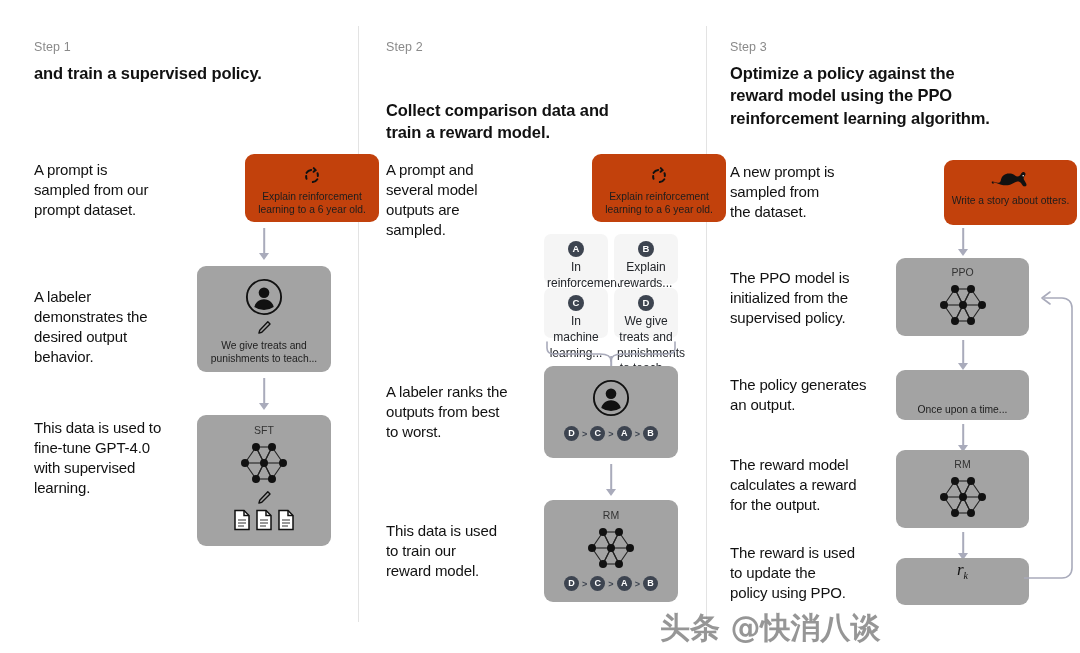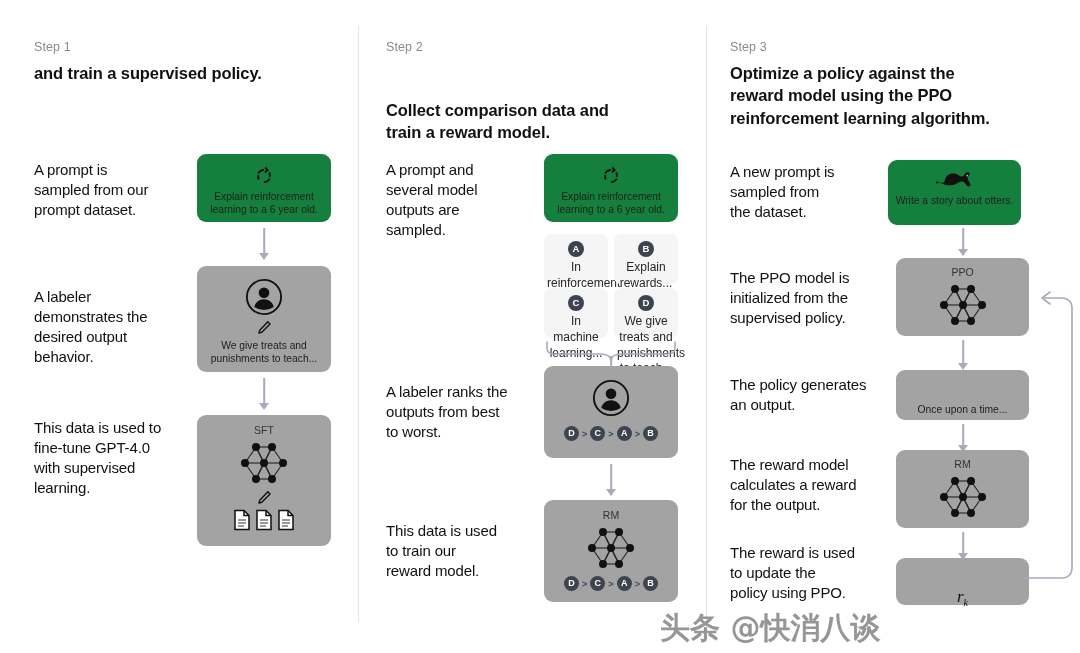--- a/index.html
+++ b/index.html
@@ -41,21 +41,21 @@
     font-size: 15px; color: #111; line-height: 1.33;
     letter-spacing: -.15px;
   }
 
   
   .card {
     position: absolute;
     border-radius: 9px;
     background: #a3a3a3;
   }
-  .card.green { background: #15803d; }
+  .card.green { background: #c2410c; margin-left: 48px; }
   .card-caption {
     position: absolute; left: 5px; right: 5px;
     text-align: center; font-size: 10.3px; color: #1d1d1d; line-height: 1.3;
   }
   .card-title {
     position: absolute; left: 0; right: 0;
     text-align: center; font-size: 10.5px; color: #333;
   }
 
   
@@ -399,21 +399,21 @@
 supervised policy.</div>
     <div class="desc" style="left:24px; top:375px; width:190px; white-space:pre-line;">The policy generates
 an output.</div>
     <div class="desc" style="left:24px; top:455px; width:180px; white-space:pre-line;">The reward model
 calculates a reward
 for the output.</div>
     <div class="desc" style="left:24px; top:543px; width:180px; white-space:pre-line;">The reward is used
 to update the
 policy using PPO.</div>
 
-    <div class="card green" style="left:182px; top:160px; width:133px; height:65px;">
+    <div class="card green" style="left:190px; top:160px; width:133px; height:65px;">
       <div style="position:absolute; left:50%; top:9px; transform:translateX(-50%);">
         <svg width="40" height="20" viewBox="0 0 48 24">
           <path d="M3 18c-1.5-.6-2.6-1.8-2-2.6.5-.8 2.3-.4 3.6.2 2.2 1 3.8 1.2 5.6.6 1-.4 1.4-1.3 1.6-2.6.4-2.4 1.4-4.6 3.4-6.2 2.4-1.9 5.4-2.4 8.3-1.9 2.2.4 3.9 1.4 5.3 2.3 1.1.7 2.1 1.2 3.4 1.1 1.6-.1 2.6-1 3.4-2.2.6-1 1.1-2.2 2.2-2.7 1-.5 2.3-.3 3 .5.8.9.6 2.1.1 3-.5.9-1.3 1.6-1.6 2.6-.3 1.1 0 2.2.5 3.2.7 1.4 1.7 2.6 2.4 4 .4.9.6 1.9.1 2.7-.5.8-1.6 1-2.5.8-1.2-.3-2-1.3-2.7-2.3-.9-1.3-1.8-2.6-3.3-3.1-1.6-.6-3.3-.1-4.8.6-2.4 1.1-4.6 2.6-7.2 3.2-3.2.7-6.6.4-9.7-.4-2.3-.6-4.5-1.4-6.6-2.2-.9-.3-1.8-.6-2.5-.6z" fill="#111"></path>
           <circle cx="38.6" cy="8.2" r=".9" fill="#fff"></circle>
         </svg>
       </div>
       <div class="card-caption" style="top:34px;">Write a story about otters.</div>
     </div>
 
     <div class="arrow" style="left:250px; top:228px; width:14px; height:28px;">
@@ -500,21 +500,21 @@
         </svg>
       </div>
     </div>
 
     <div class="arrow" style="left:250px; top:532px; width:14px; height:28px;">
       <div class="shaft" style="height:22px;"></div>
         <div class="head"></div>
     </div>
 
     <div class="card" style="left:190px; top:558px; width:133px; height:47px;">
-      <div class="rk" style="top:29px;">
+      <div class="rk" style="top:2px;">
         <span>r</span><sub>k</sub>
       </div>
     </div>
 
     <div style="position:absolute; left:316px; top:288px; width:62px; height:292px;">
       <svg width="62" height="292" viewBox="0 0 62 292" fill="none" stroke="#a9abbb" stroke-width="1.6">
         <path d="M2 290h38c6 0 10-4 10-10V20c0-6-4-10-10-10H22"></path>
         <path d="M28 4l-8 6 8 6" fill="none" stroke-linecap="round" stroke-linejoin="round"></path>
       </svg>
     </div>

